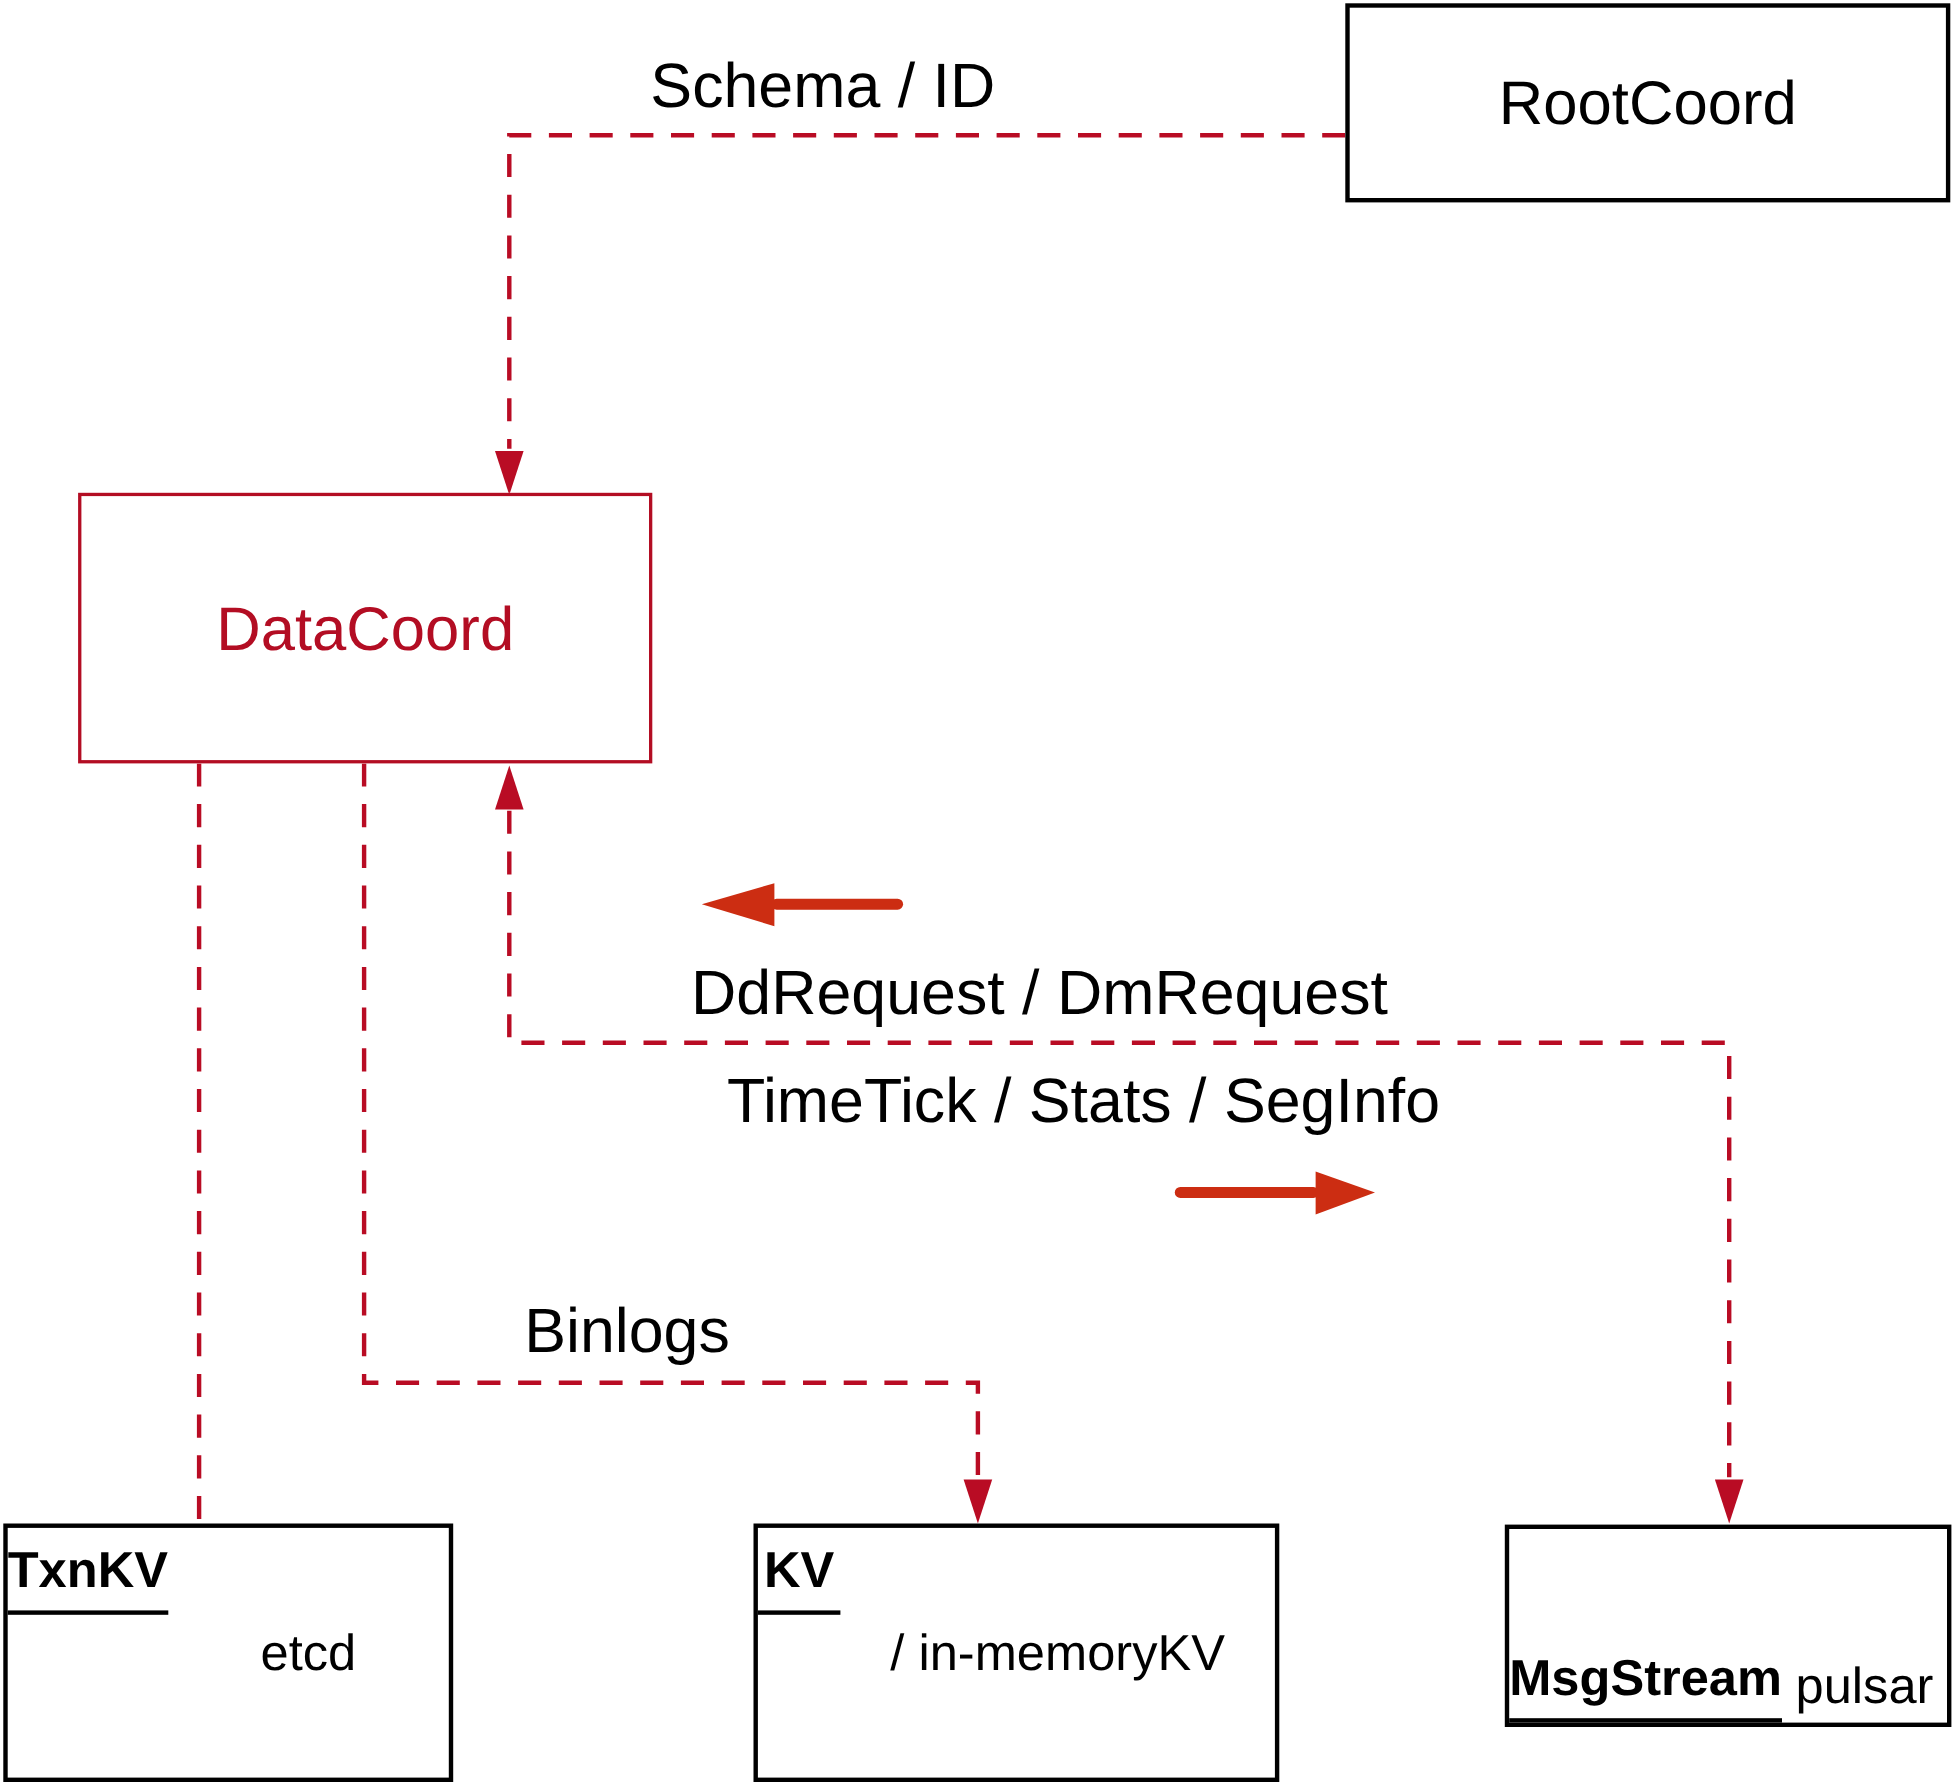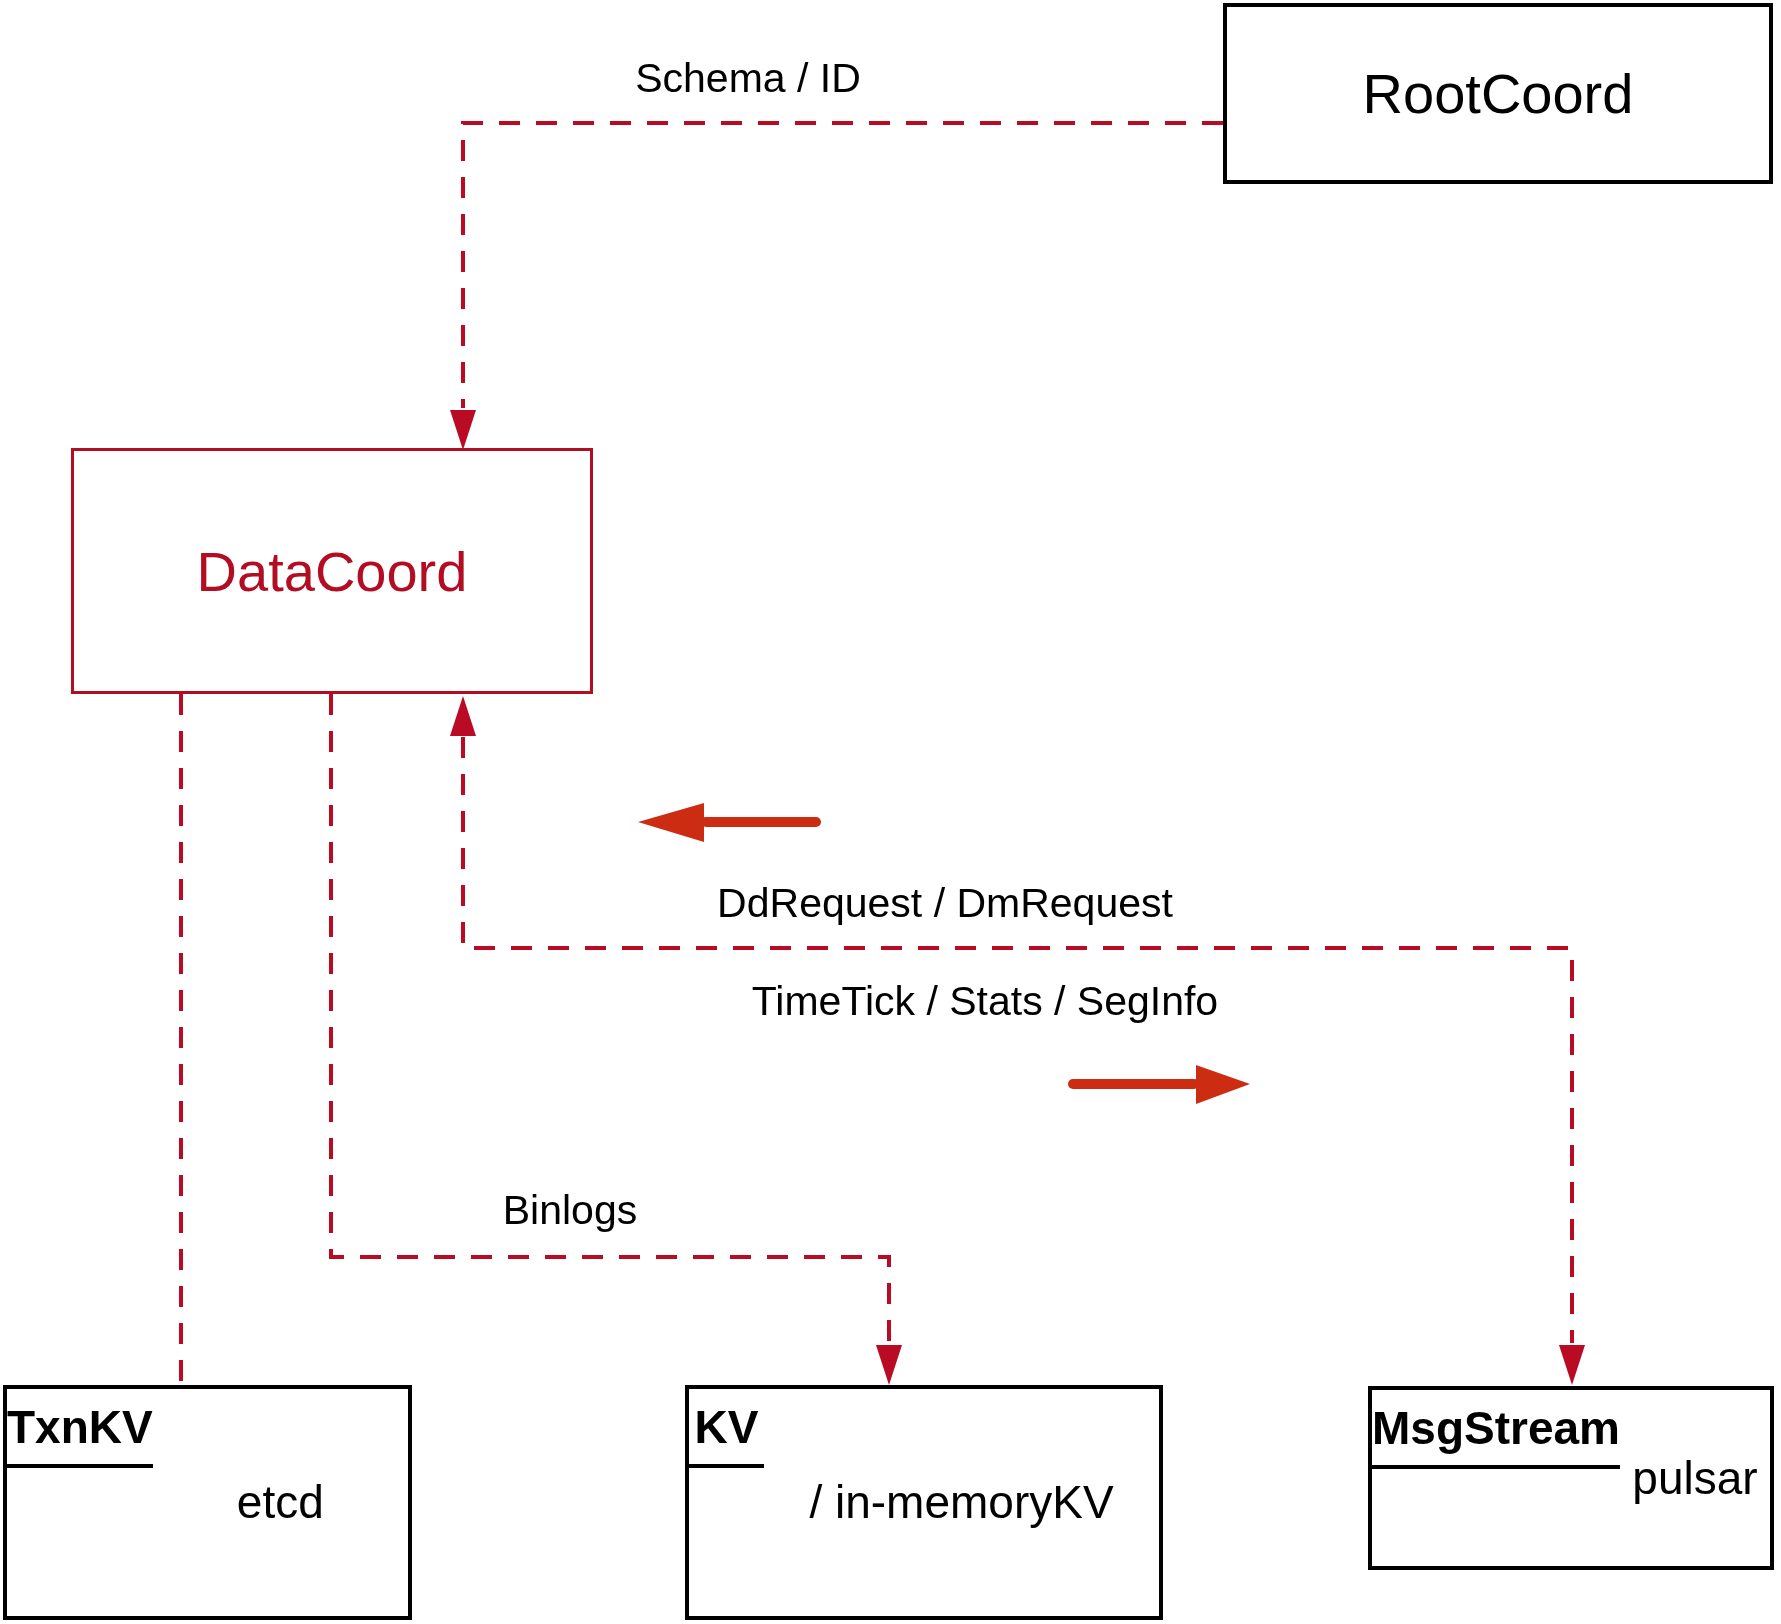--- a/index.html
+++ b/index.html
@@ -52,42 +52,42 @@
   .storenode {
     position: absolute;
     box-sizing: border-box;
     border: 4px solid var(--box-black);
     background: #fff;
     display: flex;
     flex-direction: row;
   }
   .txnkv { left: 3px;    top: 1385px; width: 409px; height: 235px; }
   .kv    { left: 685px;  top: 1385px; width: 478px; height: 235px; }
-  .msgstream { left: 1368px; top: 1386px; width: 406px; height: 184px; }
+  .msgstream { left: 1368px; top: 1386px; width: 406px; height: 184px; align-items: flex-end; }
   .storetitle {
     height: 75px;
     flex: 0 0 75px;
     border-bottom: 4px solid var(--box-black);
     display: flex; align-items: center; justify-content: center;
     font-size: 46px; font-weight: bold; color: var(--box-black);
   }
   .storebody {
     flex: 1 1 auto;
     display: flex; flex-direction: column;
     align-items: center; justify-content: center;
     font-size: 46px; color: var(--box-black);
     line-height: 67px;
     text-align: center;
   }
 
   .edgelabel {
     position: absolute;
     transform: translate(-50%, -50%);
     white-space: nowrap;
-    font-size: 41px;
+    font-size: 57px;
     color: var(--box-black);
     background: transparent;
   }
   .lbl-schema   { left: 748px;  top: 78px;  }
   .lbl-ddrequest{ left: 945px;  top: 903px; }
   .lbl-timetick { left: 937px;  top: 1001px; margin-left: 48px;}
   .lbl-binlogs  { left: 570px;  top: 1210px;}
 </style>
 </head>
 <body>

